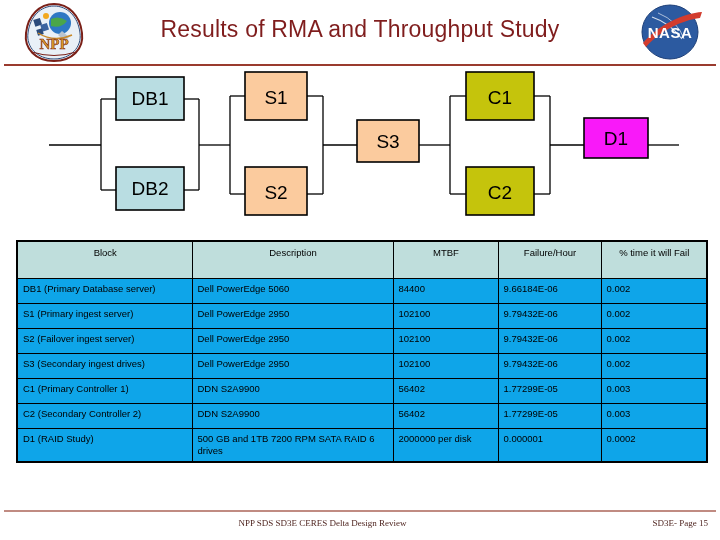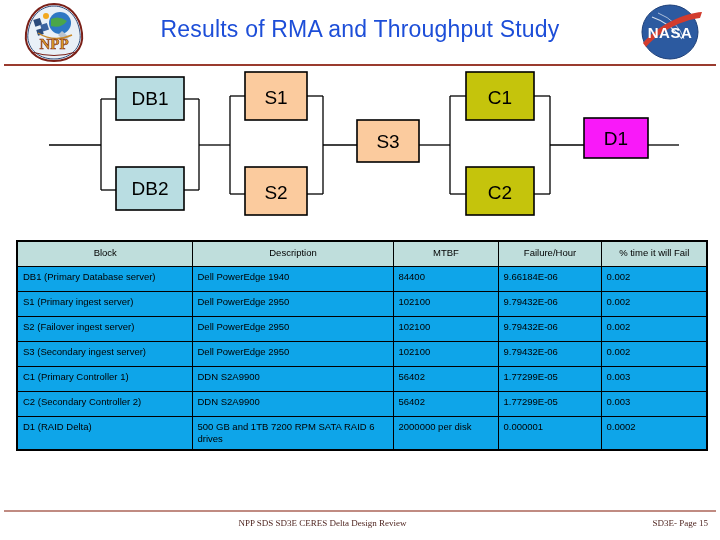--- a/index.html
+++ b/index.html
@@ -21,21 +21,21 @@
     position: absolute;
     left: 0; top: 0;
     width: 636px; height: 68px;
   }
   #page-title {
     position: absolute;
     left: 100px; top: 16px;
     width: 520px;
     text-align: center;
     font-size: 23px;
-    color: #1d4ed8;
+    color: #7f1d1d;
     font-family: "Liberation Sans", sans-serif;
     letter-spacing: 0.2px;
     white-space: nowrap;
   }
   #header-rule {
     position: absolute;
     left: 4px; top: 64px;
     width: 712px; height: 2px;
     background: #9a3b2e;
   }
@@ -87,21 +87,21 @@
     padding: 4px 4px 4px 5px;
     vertical-align: top;
     line-height: 1.28;
     background: #0ea5e9;
   }
   table.rma-table thead th {
     background: #bfdedc;
     text-align: center;
     font-weight: normal;
     padding-top: 5px;
-    padding-bottom: 7px;
+    padding-bottom: 19px;
     vertical-align: middle;
   }
   table.rma-table tbody td { height: 16px; }
   tr.tall-row td { height: 30px; }
   col.c-block { width: 175px; }
   col.c-desc  { width: 201px; }
   col.c-mtbf  { width: 105px; }
   col.c-fph   { width: 103px; }
   col.c-pct   { width: 106px; }
 
@@ -259,62 +259,62 @@
         <th>Block</th>
         <th>Description</th>
         <th>MTBF</th>
         <th>Failure/Hour</th>
         <th>% time it will Fail</th>
       </tr>
     </thead>
     <tbody>
       <tr class="tall-row">
         <td>DB1 (Primary Database server)</td>
-        <td>Dell PowerEdge 1940</td>
+        <td>Dell PowerEdge 5060</td>
         <td>84400</td>
         <td>9.66184E-06</td>
         <td>0.002</td>
       </tr>
       <tr>
         <td>S1 (Primary ingest server)</td>
         <td>Dell PowerEdge 2950</td>
         <td>102100</td>
         <td>9.79432E-06</td>
         <td>0.002</td>
       </tr>
       <tr>
         <td>S2 (Failover ingest server)</td>
         <td>Dell PowerEdge 2950</td>
         <td>102100</td>
         <td>9.79432E-06</td>
         <td>0.002</td>
       </tr>
       <tr>
-        <td>S3 (Secondary ingest server)</td>
+        <td>S3 (Secondary ingest drives)</td>
         <td>Dell PowerEdge 2950</td>
         <td>102100</td>
         <td>9.79432E-06</td>
         <td>0.002</td>
       </tr>
       <tr>
         <td>C1 (Primary Controller 1)</td>
         <td>DDN S2A9900</td>
         <td>56402</td>
         <td>1.77299E-05</td>
         <td>0.003</td>
       </tr>
       <tr>
         <td>C2 (Secondary Controller 2)</td>
         <td>DDN S2A9900</td>
         <td>56402</td>
         <td>1.77299E-05</td>
         <td>0.003</td>
       </tr>
       <tr class="tall-row">
-        <td>D1 (RAID Delta)</td>
+        <td>D1 (RAID Study)</td>
         <td>500 GB and 1TB 7200 RPM SATA RAID 6 drives</td>
         <td>2000000 per disk</td>
         <td>0.000001</td>
         <td>0.0002</td>
       </tr>
     </tbody>
   </table>
 </div>
 
 <div id="footer-rule"></div>

